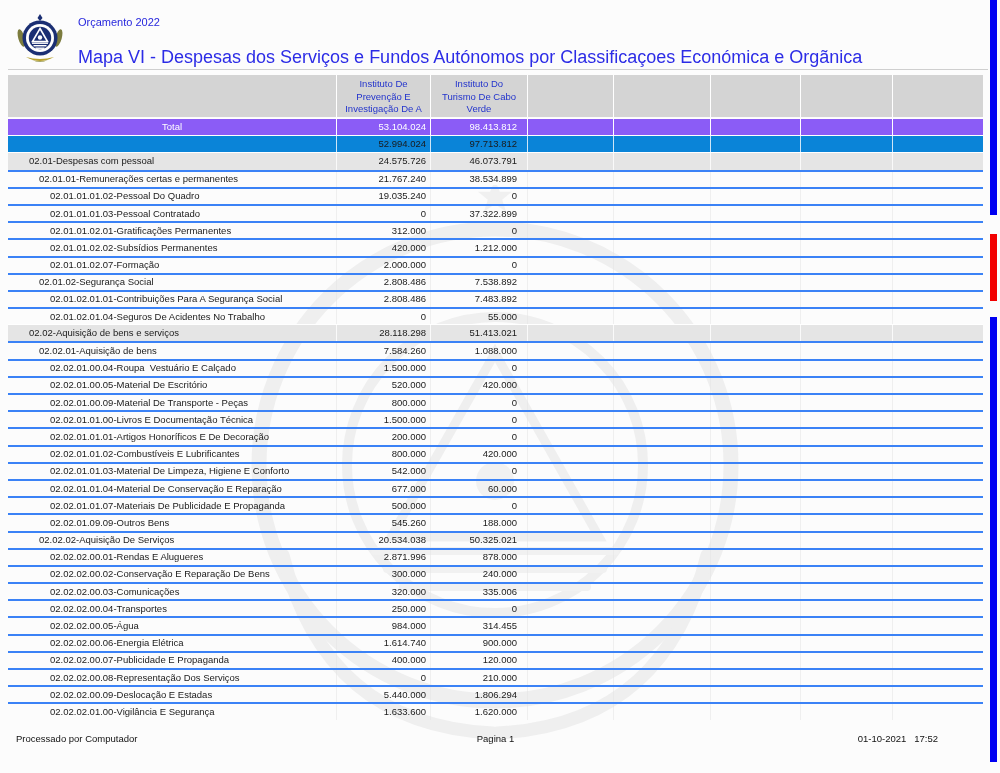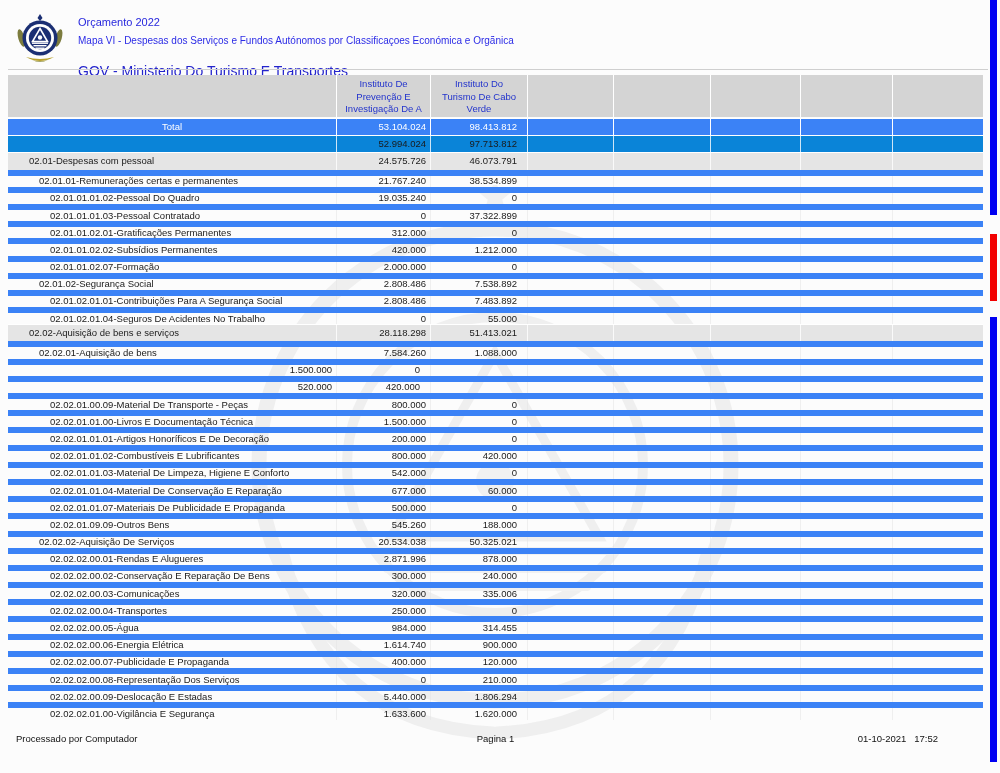--- a/index.html
+++ b/index.html
@@ -6,21 +6,21 @@
   body{
     width:1000px;height:773px;position:relative;overflow:hidden;
     background:#fcfcfc;
     font-family:"Liberation Sans", sans-serif;
     color:#1a1a1a;
   }
   
   .logo{position:absolute;left:16px;top:13px;width:48px;height:52px;}
   .hdr-text{position:absolute;left:78px;top:15px;}
   .program{font-size:11px;color:#2727dd;line-height:14px;}
-  .map-title{font-size:10px;color:#2c2ce6;line-height:17px;margin-top:3px;}
+  .map-title{font-size:18px;color:#2c2ce6;line-height:17px;margin-top:20px;}
   .subtitle{font-size:14px;color:#2424cc;line-height:13px;margin-top:16px;}
   .hdr-rule{position:absolute;left:8px;top:69px;width:980px;height:1px;background:#cfcfcf;}
 
   
   .watermark{position:absolute;left:175px;top:185px;width:640px;height:560px;pointer-events:none;}
 
   
   .table{position:absolute;left:8px;top:75px;width:975px;font-size:9.5px;}
   .grid{display:grid;grid-template-columns:328px 94px 97px 86px 97px 90px 92px 91px;}
   .thead{background:#d4d4d4;height:42px;margin-bottom:1px;}
@@ -33,28 +33,28 @@
   .row{height:17.2px;box-sizing:border-box;line-height:16px;border-top:1px solid #fff;}
   .row .cell{display:flex;align-items:center;overflow:hidden;}
   .row .cell.num{justify-content:flex-end;}
   .cell.num1{padding-right:4px;}
   .cell.num2{padding-right:10px;}
   .label{white-space:pre;}
   
   .row .cell{border-left:1px solid rgba(228,228,228,.55);}
   .row .cell:first-child{border-left:none;}
   
-  .style-total{background:#3b82f6;color:#fff;}
+  .style-total{background:#8b5cf6;color:#fff;}
   .style-total .cell{border-left:1px solid #fff;}
   .style-total .label{width:100%;text-align:center;}
   .style-blue{background:#0a84d8;}
   .style-blue .cell{border-left:1px solid rgba(255,255,255,.8);}
   .style-cyan{background:#e5e5e5;}
   .style-cyan .cell{border-left:1px solid rgba(255,255,255,.8);}
-  .style-plain{background:transparent;border-top:6px solid #3b82f6;}
+  .style-plain{background:transparent;border-top:2px solid #3b82f6;}
   .indent-1 .label{padding-left:28px;margin-top:40px;}
   .indent-2 .label{padding-left:21px;}
   .indent-3 .label{padding-left:31px;}
   .indent-4 .label{padding-left:42px;}
 
   
   .footer{position:absolute;left:0;top:733px;width:1000px;font-size:9.5px;color:#111;}
   .f-left{position:absolute;left:8px;top:0;margin-left:8px;}
   .f-center{position:absolute;left:8px;top:0;width:975px;text-align:center;}
   .f-right{position:absolute;right:62px;top:0;white-space:pre;}
@@ -302,29 +302,35 @@
         </div>
     <div class="cell num num1">7.584.260</div>
     <div class="cell num num2">1.088.000</div>
     <div class="cell"></div>
     <div class="cell"></div>
     <div class="cell"></div>
     <div class="cell"></div>
     <div class="cell"></div>
   </div>
       <div class="grid row style-plain indent-4">
+    <div class="cell">
+          <span class="label">02.02.01.00.04-Roupa  Vestuário E Calçado</span>
+        </div>
     <div class="cell num num1">1.500.000</div>
     <div class="cell num num2">0</div>
     <div class="cell"></div>
     <div class="cell"></div>
     <div class="cell"></div>
     <div class="cell"></div>
     <div class="cell"></div>
   </div>
       <div class="grid row style-plain indent-4">
+    <div class="cell">
+          <span class="label">02.02.01.00.05-Material De Escritório</span>
+        </div>
     <div class="cell num num1">520.000</div>
     <div class="cell num num2">420.000</div>
     <div class="cell"></div>
     <div class="cell"></div>
     <div class="cell"></div>
     <div class="cell"></div>
     <div class="cell"></div>
   </div>
       <div class="grid row style-plain indent-4">
     <div class="cell">

